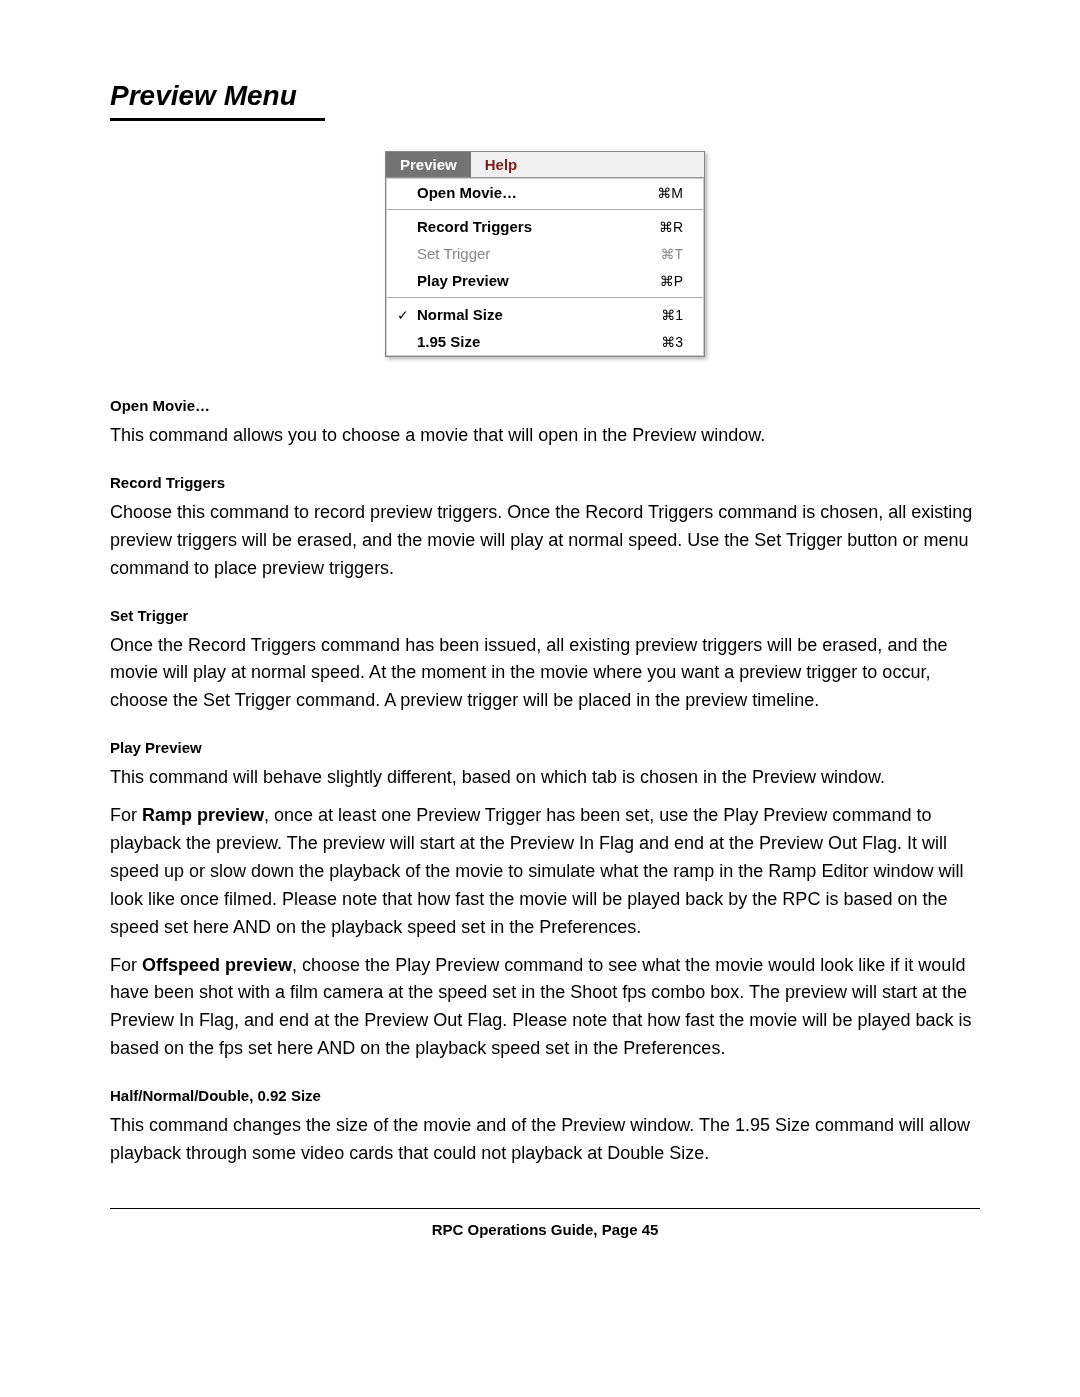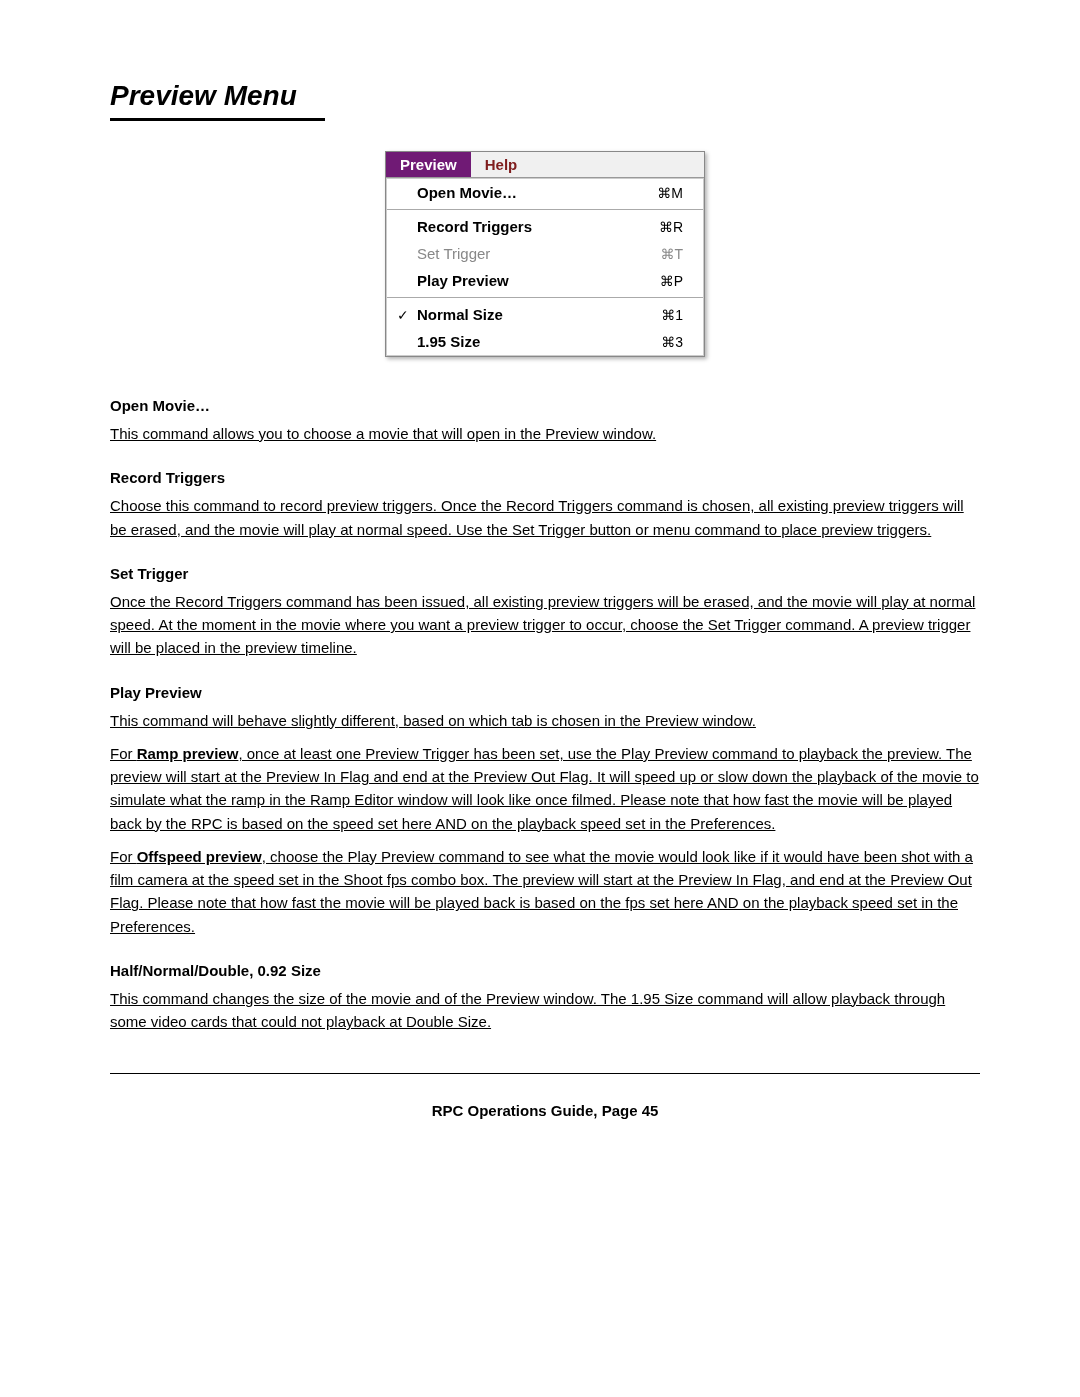--- a/index.html
+++ b/index.html
@@ -55,21 +55,21 @@
 
     .menu-bar-item {
       padding: 4px 14px;
       font-size: 15px;
       font-weight: bold;
       color: #7f1d1d;
       cursor: pointer;
     }
 
     .menu-bar-item.active {
-      background: #701a75;
+      background: #737373;
       color: #ffffff;
     }
 
     .menu-items {
       background: #ffffff;
       border: 1px solid #ccc;
     }
 
     .menu-item {
       display: flex;
@@ -112,37 +112,36 @@
       margin-bottom: 24px;
     }
 
     .section-title {
       font-weight: bold;
       font-size: 15px;
       margin-bottom: 8px;
     }
 
     .section-body {
-      font-size: 15px;
+      font-size: 18px;
       line-height: 1.55;
       color: #000;
-      text-decoration: underline;
     }
 
     .section-body p {
       margin-bottom: 10px;
     }
 
     .footer {
       text-align: center;
       font-weight: bold;
       font-size: 15px;
       margin-top: 40px;
       border-top: 1px solid #000;
-      padding-top: 28px;
+      padding-top: 12px;
     }
   </style>
 </head>
 <body>
 
 <h1 class="page-title">Preview Menu</h1>
 <hr class="title-underline">
 
 <div class="menu-container">
   <div class="menu-window">

